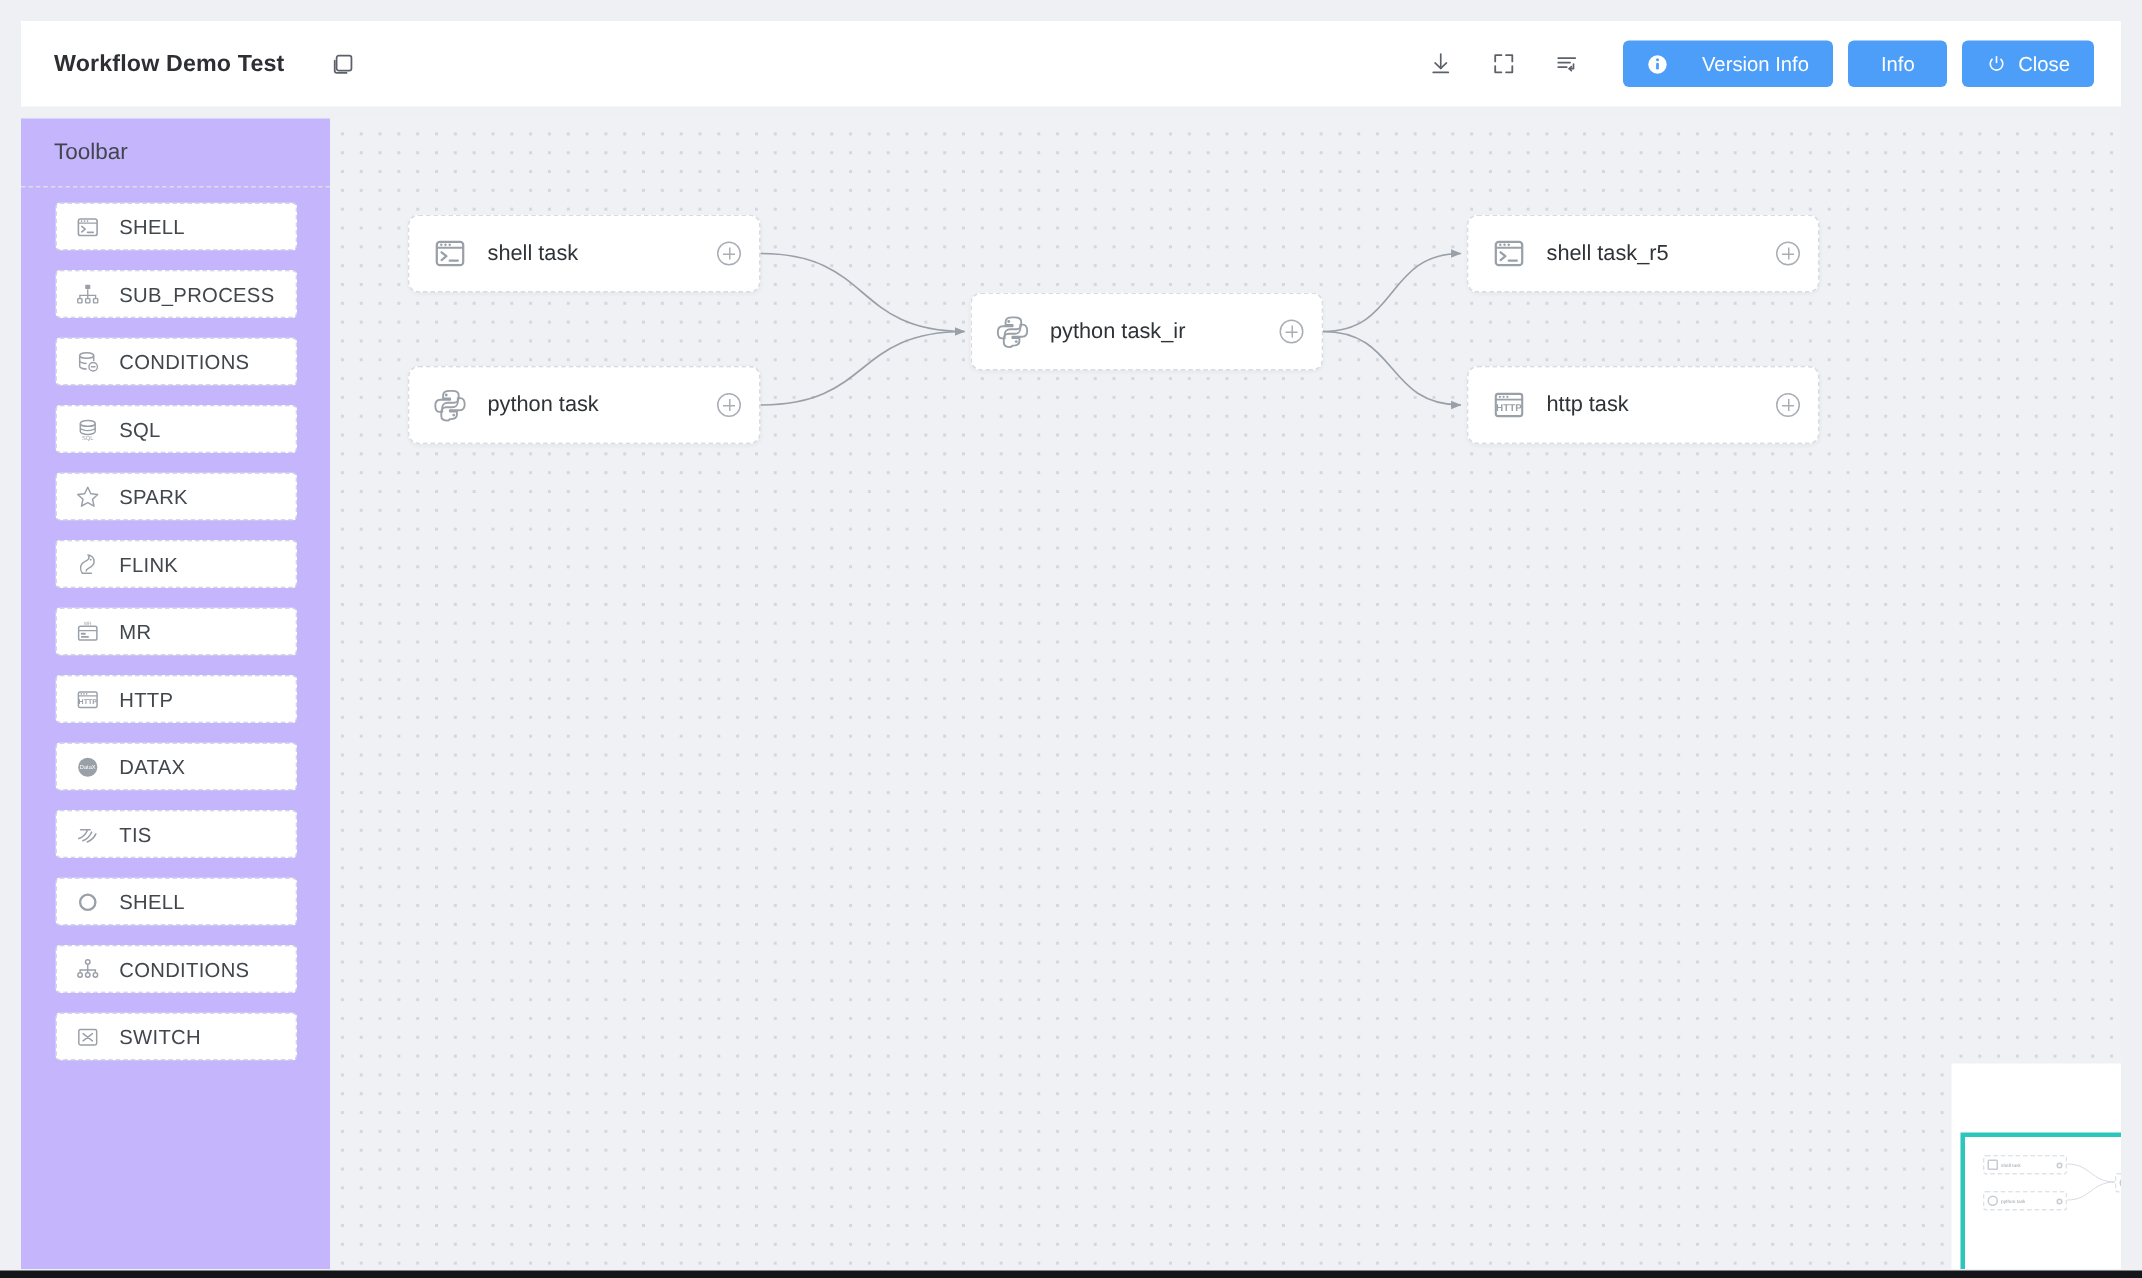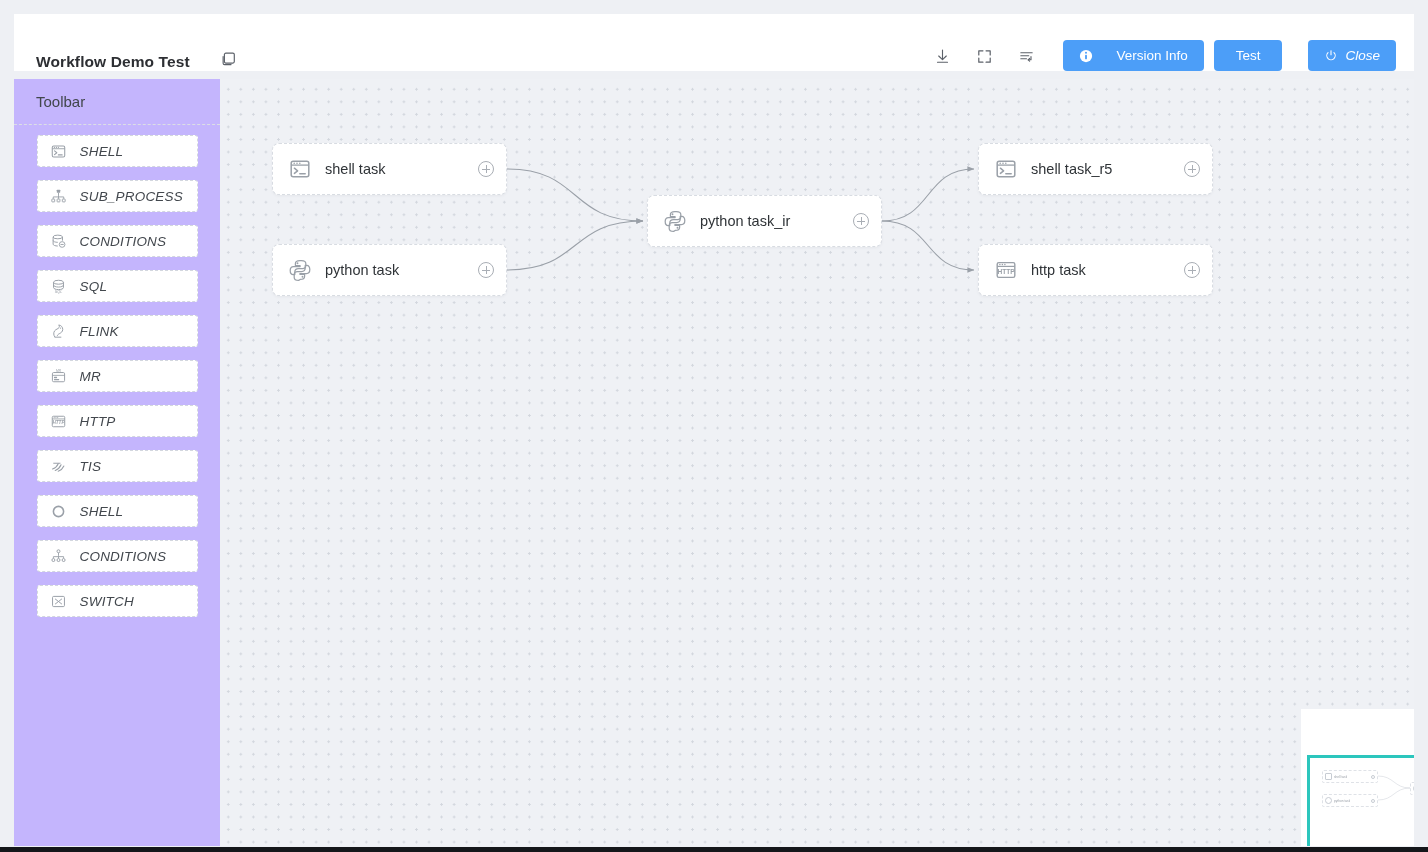--- a/index.html
+++ b/index.html
@@ -22,21 +22,21 @@
 
   
   .header {
     position: absolute;
     left: 14px;
     top: 14px;
     width: 1400px;
     height: 57px;
     background: #ffffff;
     display: flex;
-    align-items: flex-end;
+    align-items: center;
     padding: 0 18px 0 22px;
   }
   .header-title {
     font-size: 15.5px;
     font-weight: bold;
     color: #2d2f33;
     letter-spacing: .1px;
   }
   .copy-icon-btn {
     margin-left: 26px;
@@ -64,21 +64,21 @@
     gap: 7px;
     font-family: "Liberation Sans", sans-serif;
     font-size: 13.5px;
     color: #ffffff;
     cursor: pointer;
     padding: 0 15px;
     white-space: nowrap;
   }
   .btn-version { margin-left: 22px; padding: 0 16px; }
   .btn-save { margin-left: 10px; padding: 0 22px; }
-  .btn-close { margin-left: 26px; padding: 0 16px; font-style: italic; }
+  .btn-close { margin-left: 10px; padding: 0 16px; }
 
   
   .sidebar {
     position: absolute;
     left: 14px;
     top: 79px;
     width: 206px;
     height: 767px;
     background: #c4b5fd;
     overflow: hidden;
@@ -87,21 +87,20 @@
     height: 46px;
     display: flex;
     align-items: center;
     padding-left: 22px;
     font-size: 15px;
     color: #41464c;
     border-bottom: 1px dashed #dcdfe4;
   }
   .tool-list {
     padding: 10px 0 0 0;
-    font-style: italic;
   }
   .tool-item {
     margin: 0 auto 13px auto;
     width: 161px;
     height: 32px;
     border: 1px dashed #d3d7de;
     border-radius: 3px;
     background: #ffffff;
     display: flex;
     align-items: center;
@@ -288,21 +287,21 @@
     <button class="btn btn-version" style="background: rgb(76, 158, 248); gap: 23px;">
       <svg width="14" height="14" viewBox="0 0 16 16">
         <circle cx="8" cy="8" r="7" fill="#ffffff"></circle>
         <circle cx="8" cy="4.4" r="1.15" fill="#4c9ef8"></circle>
         <rect x="6.95" y="6.6" width="2.1" height="5.2" rx="1" fill="#4c9ef8"></rect>
       </svg>
       <span>Version Info</span>
     </button>
 
     <button class="btn btn-save" style="background: rgb(76, 158, 248);">
-      <span>Test</span>
+      <span>Info</span>
     </button>
 
     <button class="btn btn-close" style="background: rgb(76, 158, 248);">
       <svg width="14" height="14" viewBox="0 0 16 16" fill="none">
         <path d="M4.6 4.1a4.8 4.8 0 1 0 6.8 0" stroke="#ffffff" stroke-width="1.25" stroke-linecap="round"></path>
         <path d="M8 2.1v4.4" stroke="#ffffff" stroke-width="1.25" stroke-linecap="round"></path>
       </svg>
       <span>Close</span>
     </button>
   </div>
@@ -356,20 +355,28 @@
               <path d="M5 6v7.6c0 1.5 3.1 2.8 7 2.8s7-1.3 7-2.8V6" stroke="#9aa0a8" stroke-width="1.4"></path>
               <path d="M5 10c0 1.5 3.1 2.8 7 2.8s7-1.3 7-2.8" stroke="#9aa0a8" stroke-width="1.3"></path>
               <text x="12" y="21.4" font-family="Liberation Sans" font-size="5.4" fill="#9aa0a8" text-anchor="middle">SQL</text>
             </svg>
           </span>
           <span class="tool-label">SQL</span>
         </div>
         <div class="tool-item">
           <span class="tool-icon">
             <svg width="17" height="17" viewBox="0 0 24 24" fill="none">
+              <path d="M12 2.6l2.9 6.1 6.5.7-4.9 4.5 1.4 6.5L12 17.1 6.1 20.4l1.4-6.5L2.6 9.4l6.5-.7z" stroke="#9aa0a8" stroke-width="1.4" stroke-linejoin="round"></path>
+            </svg>
+          </span>
+          <span class="tool-label">SPARK</span>
+        </div>
+        <div class="tool-item">
+          <span class="tool-icon">
+            <svg width="17" height="17" viewBox="0 0 24 24" fill="none">
               <path d="M7 20c-2-2.6-2.4-6.4-.4-9 1.8-2.4 5-2.6 6.2-4.6.8-1.4.3-2.8-.6-3.6 3.4.3 5.8 3 5.8 6.2 0 3.6-3 5.2-5 6.2-1.6.8-2.6 1.8-2.6 3.2" stroke="#9aa0a8" stroke-width="1.4" stroke-linejoin="round"></path>
               <path d="M7 20h8.4" stroke="#9aa0a8" stroke-width="1.4" stroke-linecap="round"></path>
               <circle cx="14.8" cy="7.2" r=".9" fill="#9aa0a8"></circle>
             </svg>
           </span>
           <span class="tool-label">FLINK</span>
         </div>
         <div class="tool-item">
           <span class="tool-icon">
             <svg width="17" height="17" viewBox="0 0 24 24" fill="none">
@@ -387,20 +394,29 @@
             <svg width="17" height="17" viewBox="0 0 24 24" fill="none">
               <rect x="3.2" y="4.6" width="17.6" height="14.8" rx="1.6" stroke="#9aa0a8" stroke-width="1.4"></rect>
               <path d="M3.2 8.4h17.6" stroke="#9aa0a8" stroke-width="1.2"></path>
               <circle cx="5.9" cy="6.5" r=".75" fill="#9aa0a8"></circle>
               <circle cx="8.4" cy="6.5" r=".75" fill="#9aa0a8"></circle>
               <circle cx="10.9" cy="6.5" r=".75" fill="#9aa0a8"></circle>
               <text x="12" y="15.9" font-family="Liberation Sans" font-size="6.6" font-weight="bold" fill="#9aa0a8" text-anchor="middle">HTTP</text>
             </svg>
           </span>
           <span class="tool-label">HTTP</span>
+        </div>
+        <div class="tool-item">
+          <span class="tool-icon">
+            <svg width="17" height="17" viewBox="0 0 24 24" fill="none">
+              <circle cx="12" cy="12" r="9" fill="#9aa0a8"></circle>
+              <text x="12" y="14.1" font-family="Liberation Sans" font-size="5.4" fill="#ffffff" text-anchor="middle">DataX</text>
+            </svg>
+          </span>
+          <span class="tool-label">DATAX</span>
         </div>
         <div class="tool-item">
           <span class="tool-icon">
             <svg width="17" height="17" viewBox="0 0 24 24" fill="none">
               <path d="M3.6 15.6c3.4-1.2 6.4-4 8-7.6" stroke="#9aa0a8" stroke-width="1.5" stroke-linecap="round"></path>
               <path d="M7.4 17.6c3.6-1.4 6.6-4.2 8.2-8" stroke="#9aa0a8" stroke-width="1.5" stroke-linecap="round"></path>
               <path d="M11.6 18.8c3.6-1.4 6.4-4 8-7.6" stroke="#9aa0a8" stroke-width="1.5" stroke-linecap="round"></path>
               <path d="M5.2 7.4h9" stroke="#9aa0a8" stroke-width="1.4" stroke-linecap="round"></path>
             </svg>
           </span>

